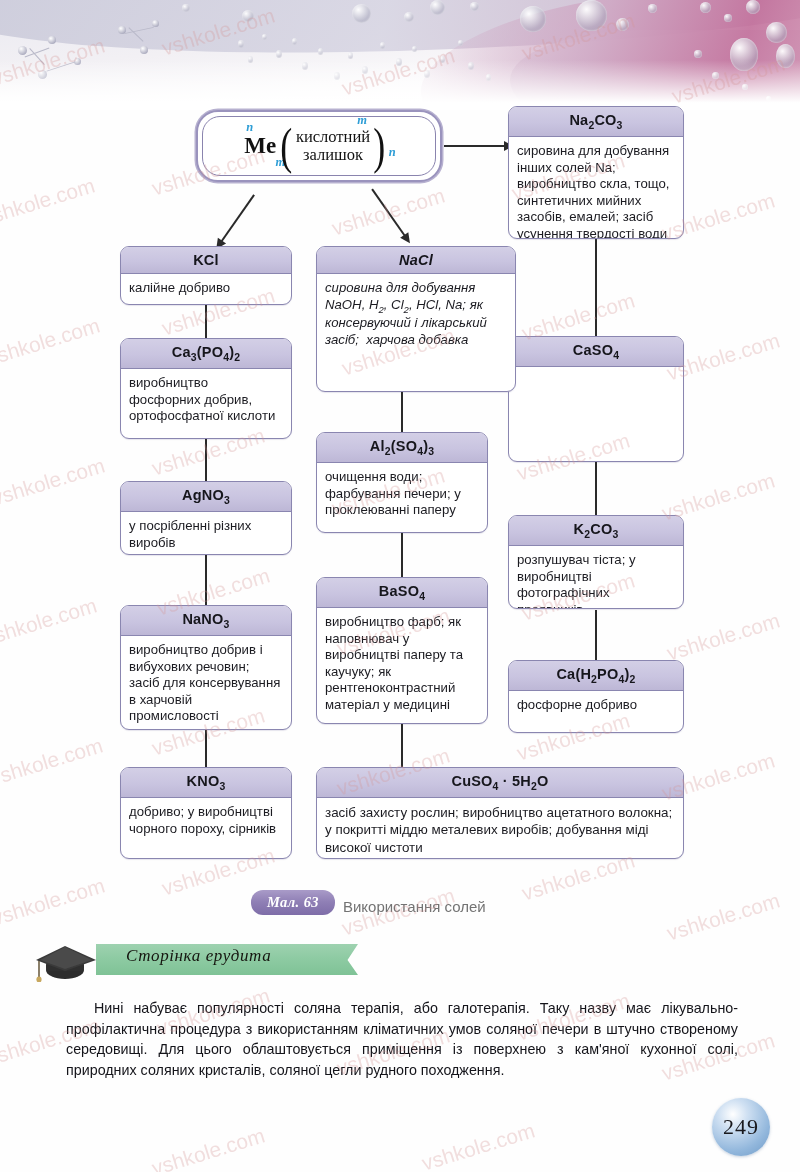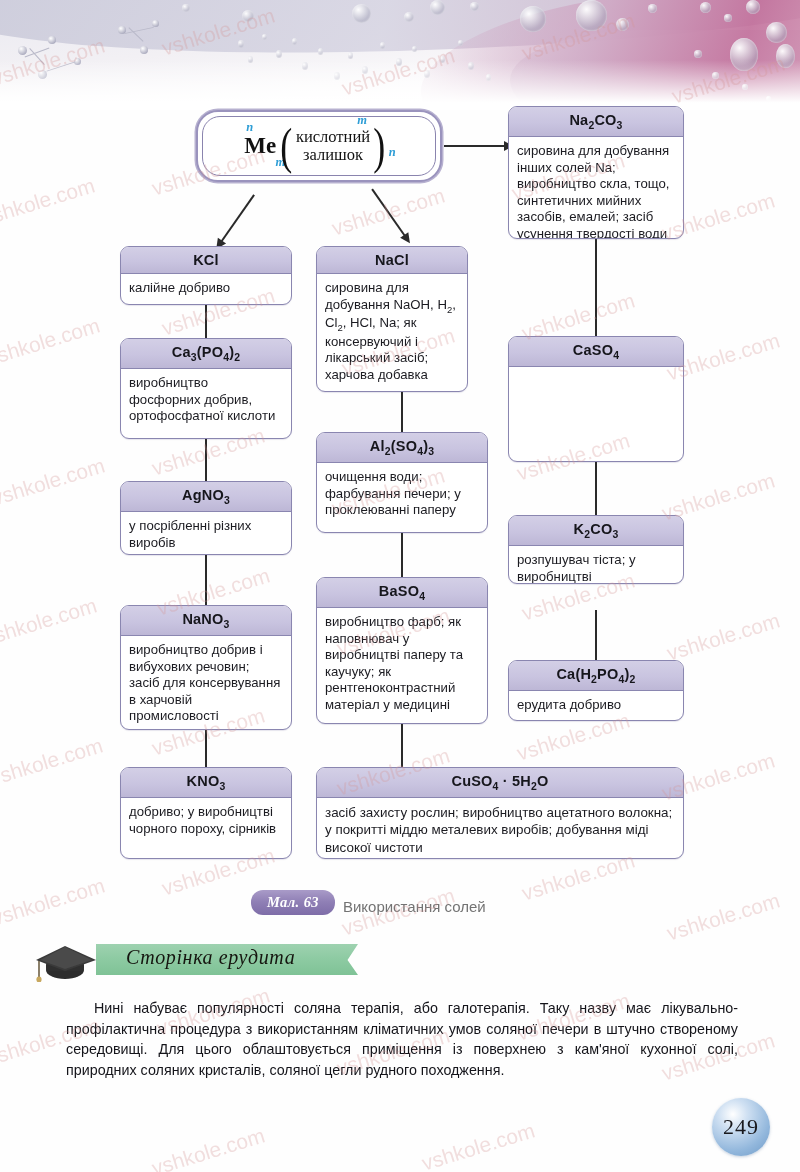--- a/index.html
+++ b/index.html
@@ -207,21 +207,21 @@
   #erudite-ribbon {
     position: absolute; left: 68px; top: 6px;
     width: 262px; height: 31px;
     background: linear-gradient(to bottom,#9ed2b0 0%,#8ecba3 45%,#7fc296 100%);
     clip-path: polygon(0 0, 100% 0, 96% 52%, 100% 100%, 0 100%);
   }
   #erudite-title {
     position: absolute; left: 98px; top: 8px;
     font-family: "Liberation Serif", serif;
     font-style: italic;
-    font-size: 20px;
+    font-size: 17px;
     color: #15150f;
     letter-spacing: .6px;
   }
   #grad-cap { position: absolute; left: 6px; top: 2px; width: 66px; height: 42px; }
 
   #erudite-text {
     position: absolute;
     left: 66px; top: 998px;
     width: 672px;
     font-size: 14.3px;
@@ -366,30 +366,30 @@
   </div>
 
   <div class="vline" style="left:595px;top:139px;height:97px;"></div>
 
   <div class="node" style="left:508px;top:236px;width:176px;height:126px;">
     <div class="hd">CaSO<sub>4</sub></div>
   </div>
 
   <div class="vline" style="left:595px;top:362px;height:53px;"></div>
 
-  <div class="node" style="left:508px;top:415px;width:176px;height:69px;">
+  <div class="node" style="left:508px;top:415px;width:176px;height:94px;">
     <div class="hd">K<sub>2</sub>CO<sub>3</sub></div>
     <div class="bd">розпушувач тіста; у виробництві фотографічних проявників</div>
   </div>
 
   <div class="vline" style="left:595px;top:510px;height:50px;"></div>
 
-  <div class="node" style="left:508px;top:560px;width:176px;height:61px;">
+  <div class="node" style="left:508px;top:560px;width:176px;height:73px;">
     <div class="hd">Ca(H<sub>2</sub>PO<sub>4</sub>)<sub>2</sub></div>
-    <div class="bd">ерудита добриво</div>
+    <div class="bd">фосфорне добриво</div>
   </div>
 
   <div class="node" style="left:120px;top:146px;width:172px;height:59px;">
     <div class="hd">KCl</div>
     <div class="bd">калійне добриво</div>
   </div>
 
   <div class="vline" style="left:205px;top:205px;height:33px;"></div>
 
   <div class="node" style="left:120px;top:238px;width:172px;height:101px;">
@@ -411,21 +411,21 @@
     <div class="bd">виробництво добрив і вибухових речовин; засіб для консервування в харчовій промисловості</div>
   </div>
 
   <div class="vline" style="left:205px;top:630px;height:37px;"></div>
 
   <div class="node" style="left:120px;top:667px;width:172px;height:92px;">
     <div class="hd">KNO<sub>3</sub></div>
     <div class="bd">добриво; у виробництві чорного пороху, сірників</div>
   </div>
 
-  <div class="node" style="left:316px;top:146px;width:152px;height:146px;">
+  <div class="node" style="left:316px;top:146px;width:200px;height:146px;font-style:italic;">
     <div class="hd">NaCl</div>
     <div class="bd">сировина для добування NaOH, H<sub>2</sub>, Cl<sub>2</sub>, HCl, Na; як консервуючий і лікарський засіб;&nbsp; харчова добавка</div>
   </div>
 
   <div class="vline" style="left:401px;top:292px;height:40px;"></div>
 
   <div class="node" style="left:316px;top:332px;width:172px;height:101px;">
     <div class="hd">Al<sub>2</sub>(SO<sub>4</sub>)<sub>3</sub></div>
     <div class="bd">очищення води; фарбування печери; у проклеюванні паперу</div>
   </div>

